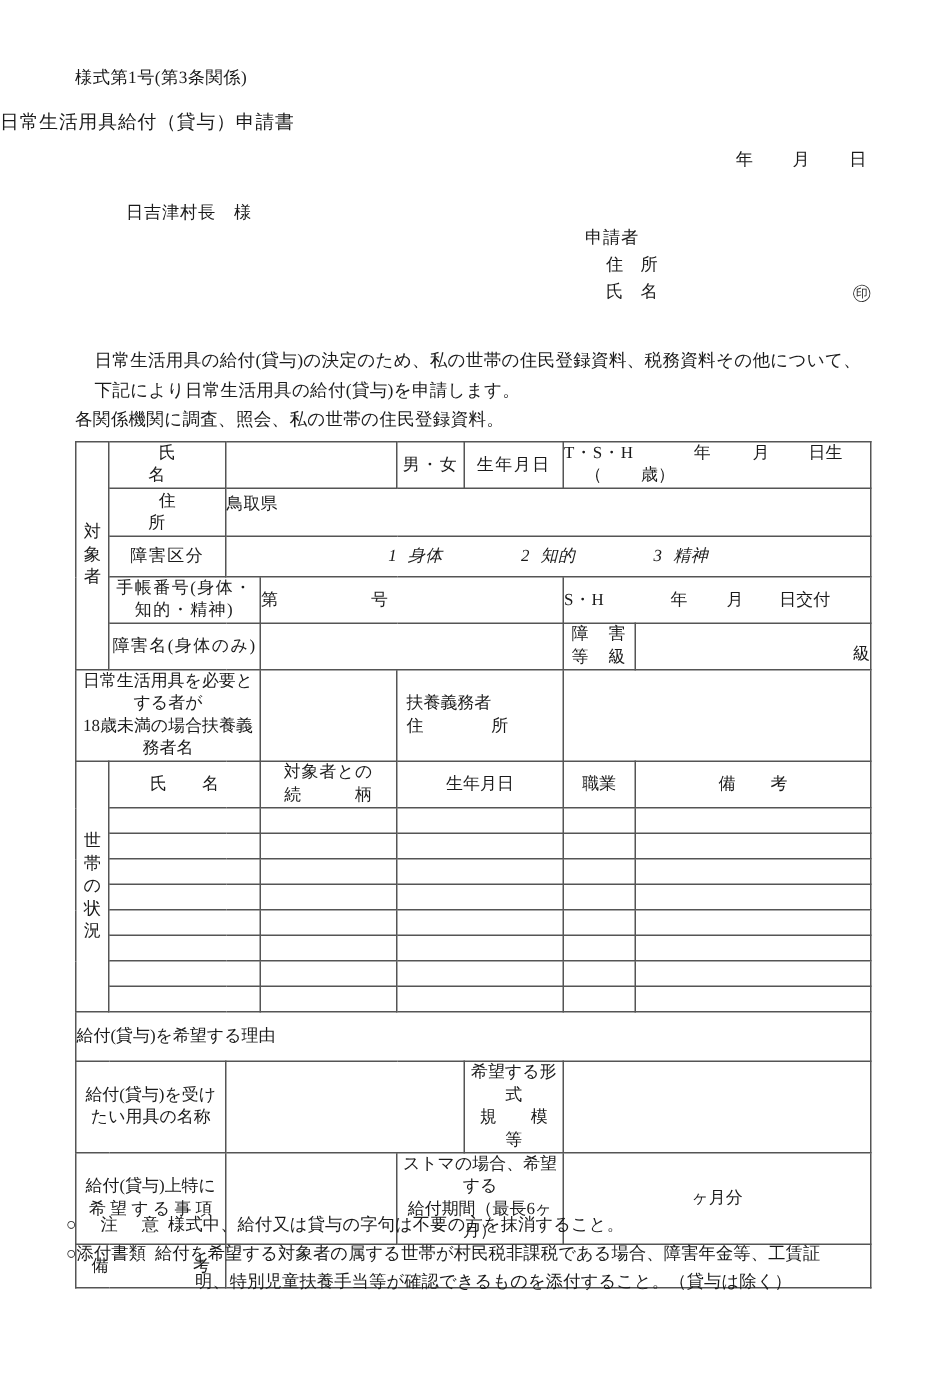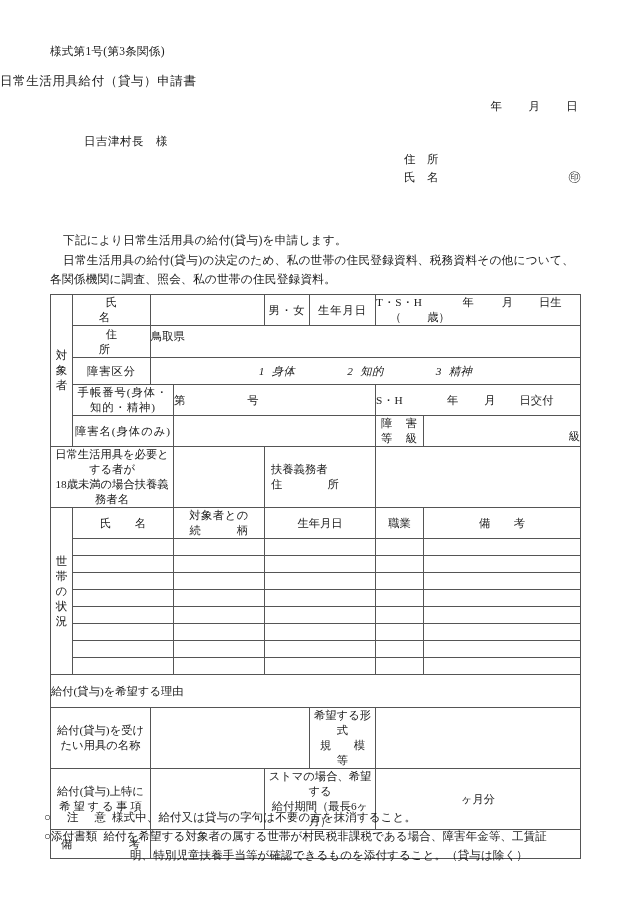--- a/index.html
+++ b/index.html
@@ -189,32 +189,33 @@
 
   <div class="date-line">
     <span class="date-y">年</span><span class="date-m">月</span><span class="date-d">日</span>
   </div>
 
   <div class="addressee">
     <span>日吉津村長</span><span class="sama">様</span>
   </div>
 
   <div class="applicant">
+    <div class="ap-title">申請者</div>
     <div class="ap-row">
       <span>住　所</span>
     </div>
     <div class="ap-row">
       <span>氏　名</span>
       <span class="seal">㊞</span>
     </div>
   </div>
 
   <div class="body-text">
+    <p class="indent">日常生活用具の給付(貸与)の決定のため、私の世帯の住民登録資料、税務資料その他について、</p>
     <p class="indent">下記により日常生活用具の給付(貸与)を申請します。</p>
-    <p class="indent">日常生活用具の給付(貸与)の決定のため、私の世帯の住民登録資料、税務資料その他について、</p>
     <p>各関係機関に調査、照会、私の世帯の住民登録資料。</p>
   </div>
 
   <table class="form t-main">
     <colgroup>
       <col style="width:22px">
       <col style="width:78px">
       <col style="width:23px">
       <col style="width:91px">
       <col style="width:45px">

